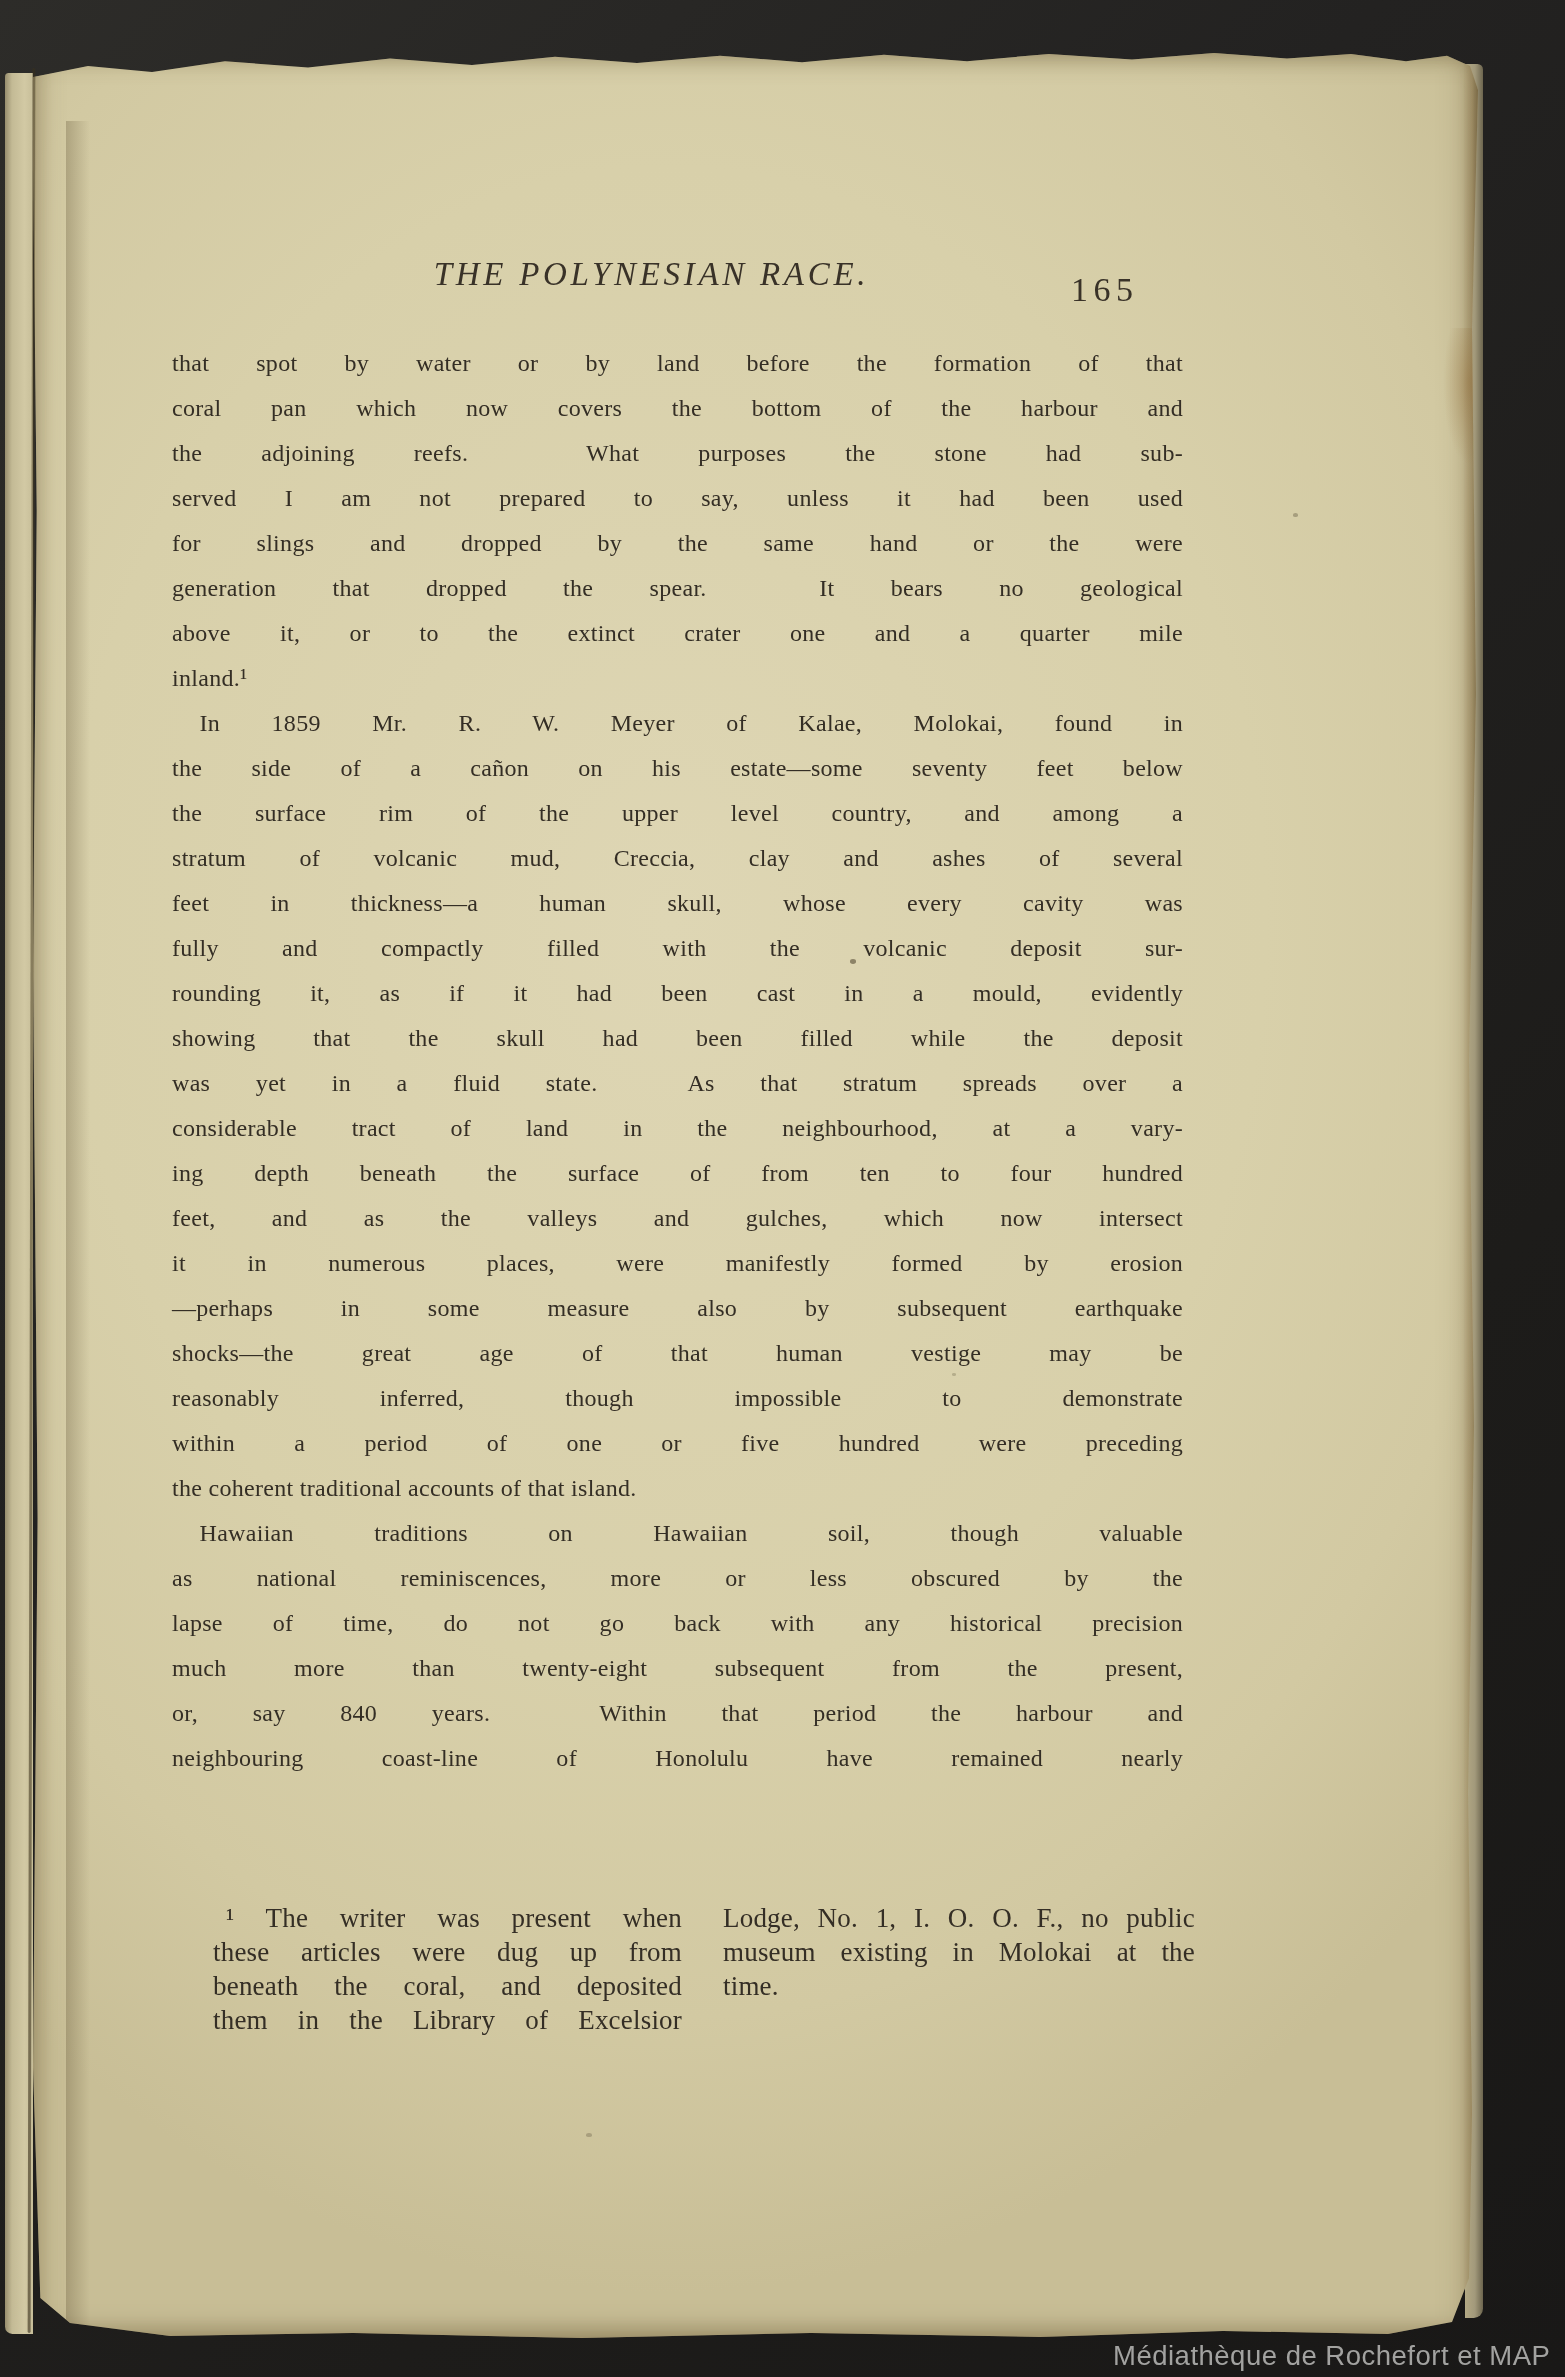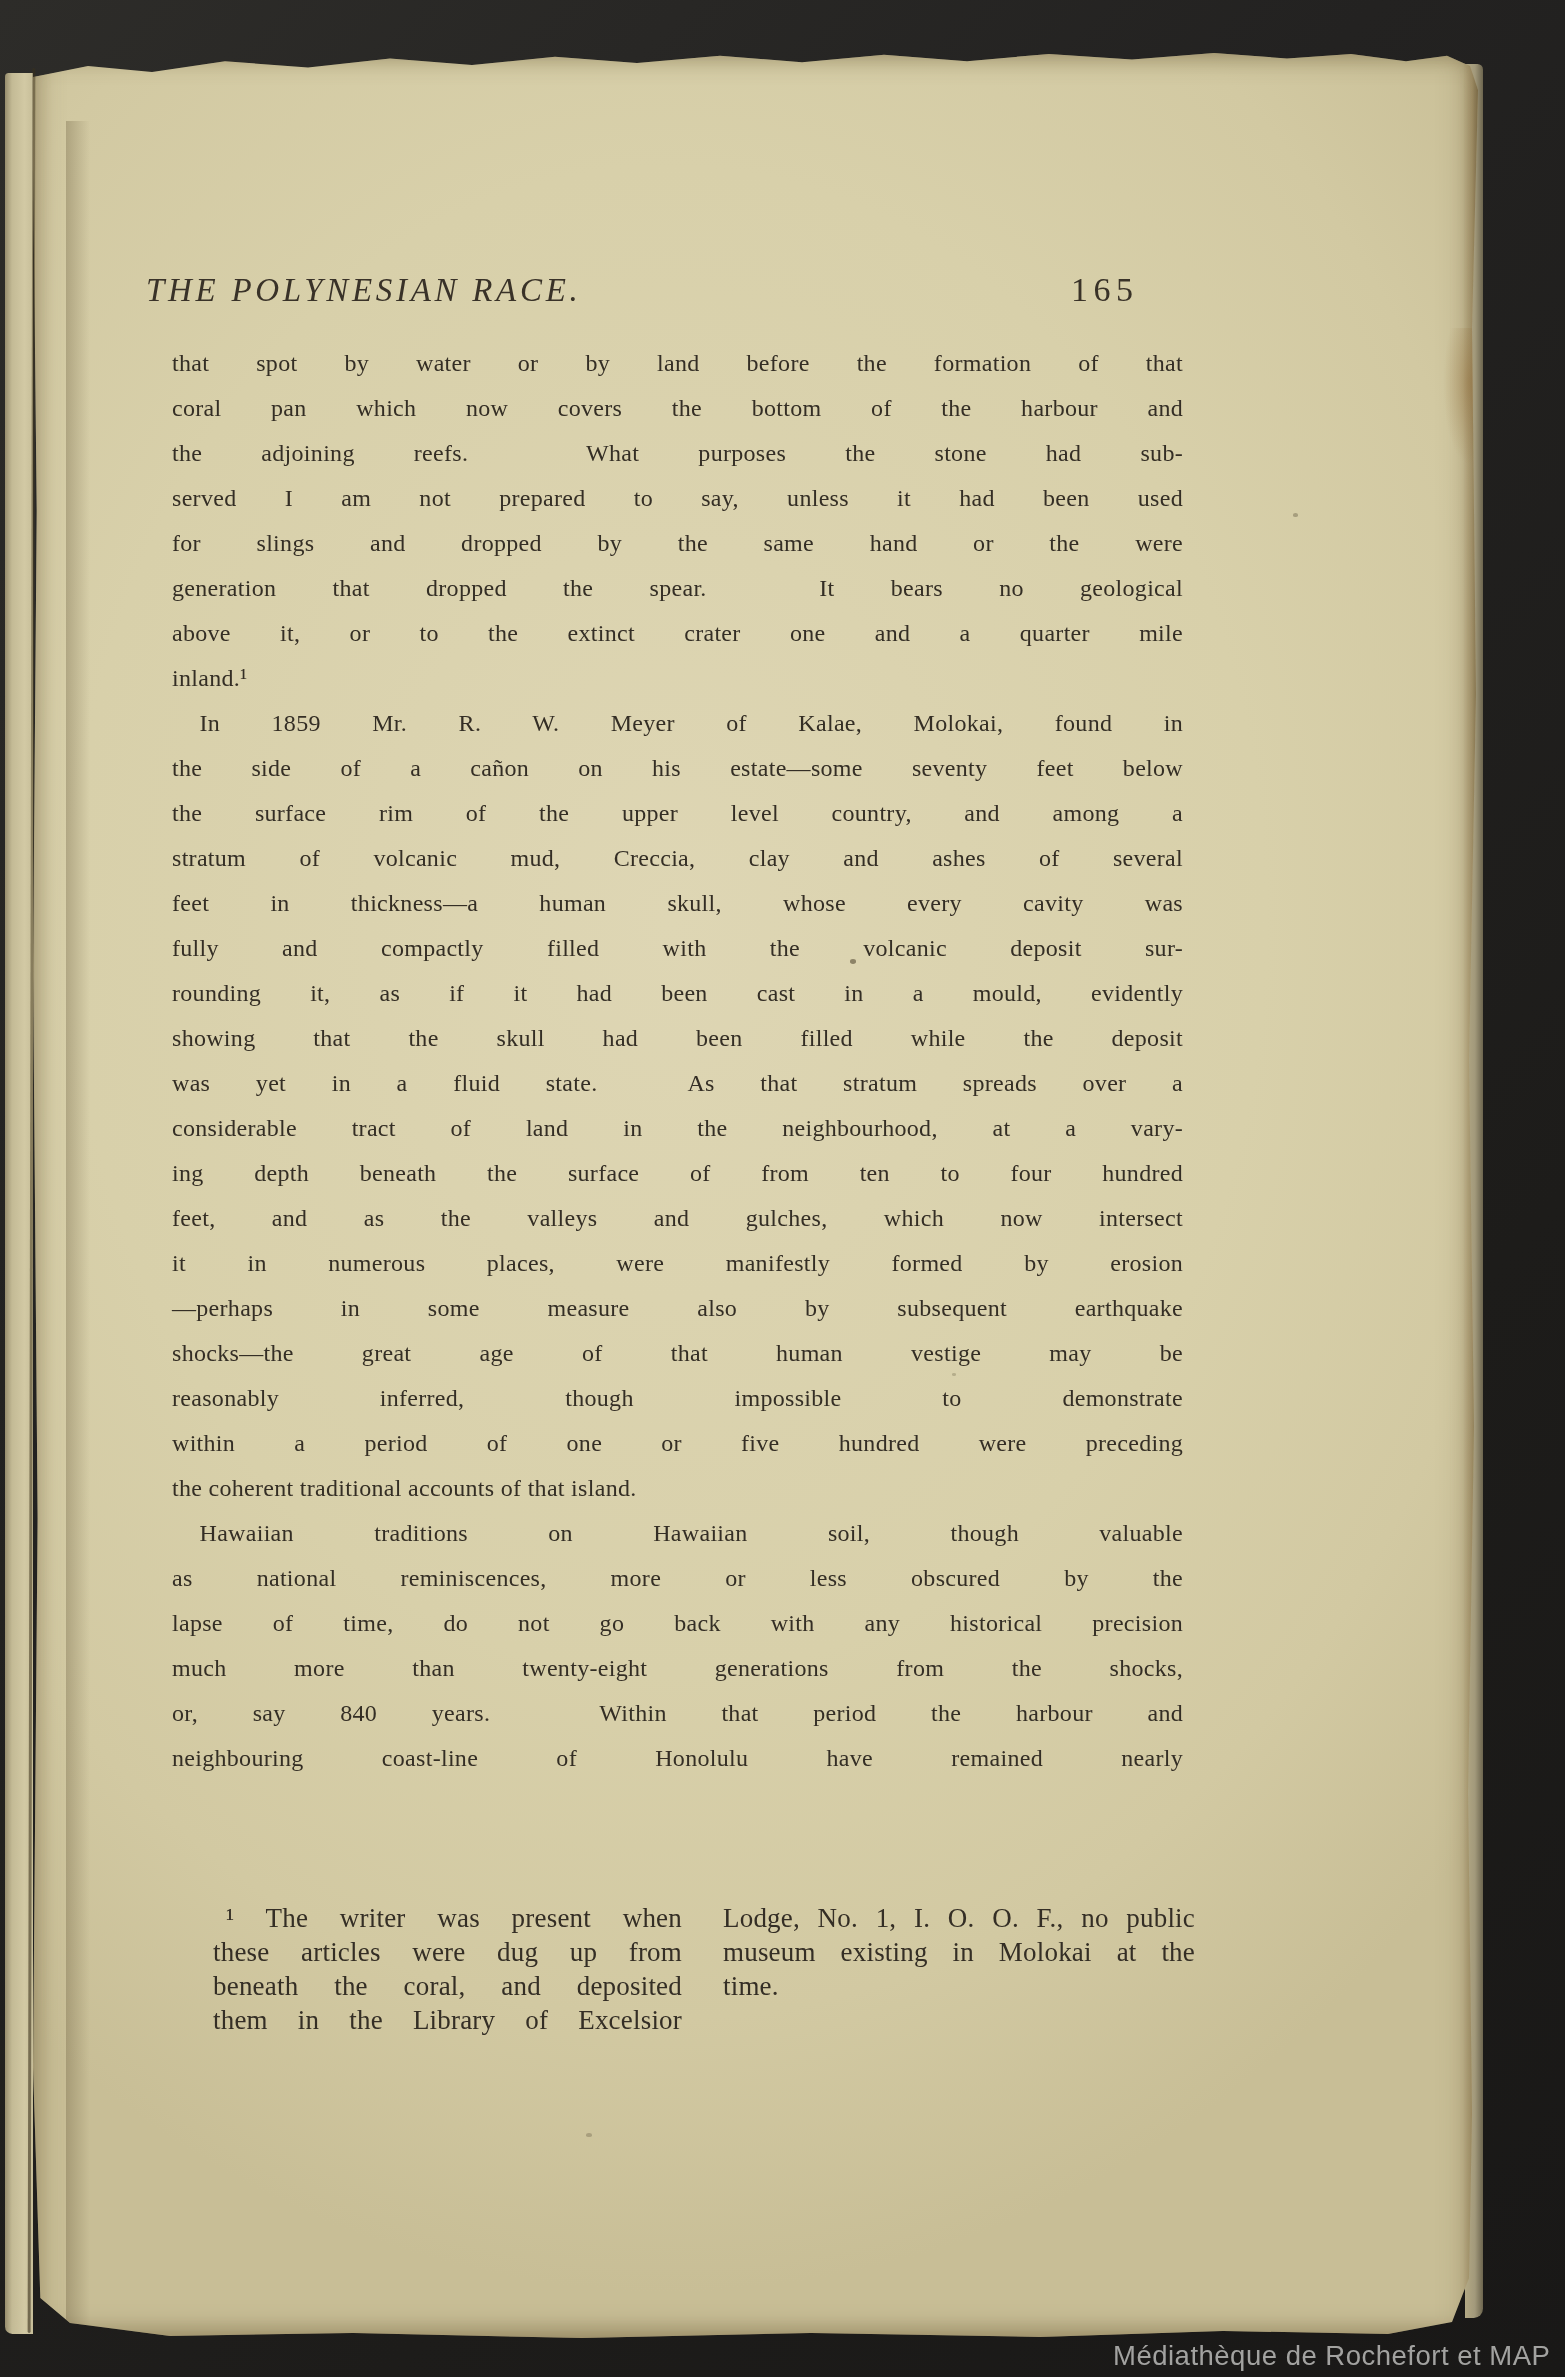--- a/index.html
+++ b/index.html
@@ -48,21 +48,21 @@
     transform:rotate(.12deg); border-radius:1.8px;
   }
   #gutter-soft {
     position:absolute; left:33px; top:68px; width:24px; height:2261px;
     background:linear-gradient(90deg, rgba(90,76,46,.30), rgba(90,76,46,0));
   }
   .speck { position:absolute; border-radius:50%; background:rgba(74,63,42,.55); }
 
   
   .running-head {
-    position:absolute; left:146px; top:269px; width:1011px; 
+    position:absolute; left:146px; top:253px; width:1011px; text-align:center;
     font-style:italic; font-size:33px; line-height:42px; letter-spacing:3.7px;
     color:#393228; white-space:nowrap;
   }
   .folio {
     position:absolute; left:1071px; top:269px; font-size:34px; line-height:42px;
     letter-spacing:5.5px; color:#393228;
   }
   #body-text {
     position:absolute; left:172px; top:341px; width:1011px;
     font-size:24px; color:#342e25; letter-spacing:0.3px;
@@ -131,21 +131,21 @@
     <div class="bl j">it in numerous places, were manifestly formed by erosion</div>
     <div class="bl j">—perhaps in some measure also by subsequent earthquake</div>
     <div class="bl j">shocks—the great age of that human vestige may be</div>
     <div class="bl j">reasonably inferred, though impossible to demonstrate</div>
     <div class="bl j">within a period of one or five hundred were preceding</div>
     <div class="bl last">the coherent traditional accounts of that island.</div>
 
     <div class="bl j ind">Hawaiian traditions on Hawaiian soil, though valuable</div>
     <div class="bl j">as national reminiscences, more or less obscured by the</div>
     <div class="bl j">lapse of time, do not go back with any historical precision</div>
-    <div class="bl j">much more than twenty-eight generations from the shocks,</div>
+    <div class="bl j">much more than twenty-eight subsequent from the present,</div>
     <div class="bl j">or, say 840 years.&nbsp; Within that period the harbour and</div>
     <div class="bl j">neighbouring coast-line of Honolulu have remained nearly</div>
   </div>
 
   <div id="fn-left" class="fn-col">
     <div class="fl j fn-ind">¹ The writer was present when</div>
     <div class="fl j">these articles were dug up from</div>
     <div class="fl j">beneath the coral, and deposited</div>
     <div class="fl j">them in the Library of Excelsior</div>
   </div>

